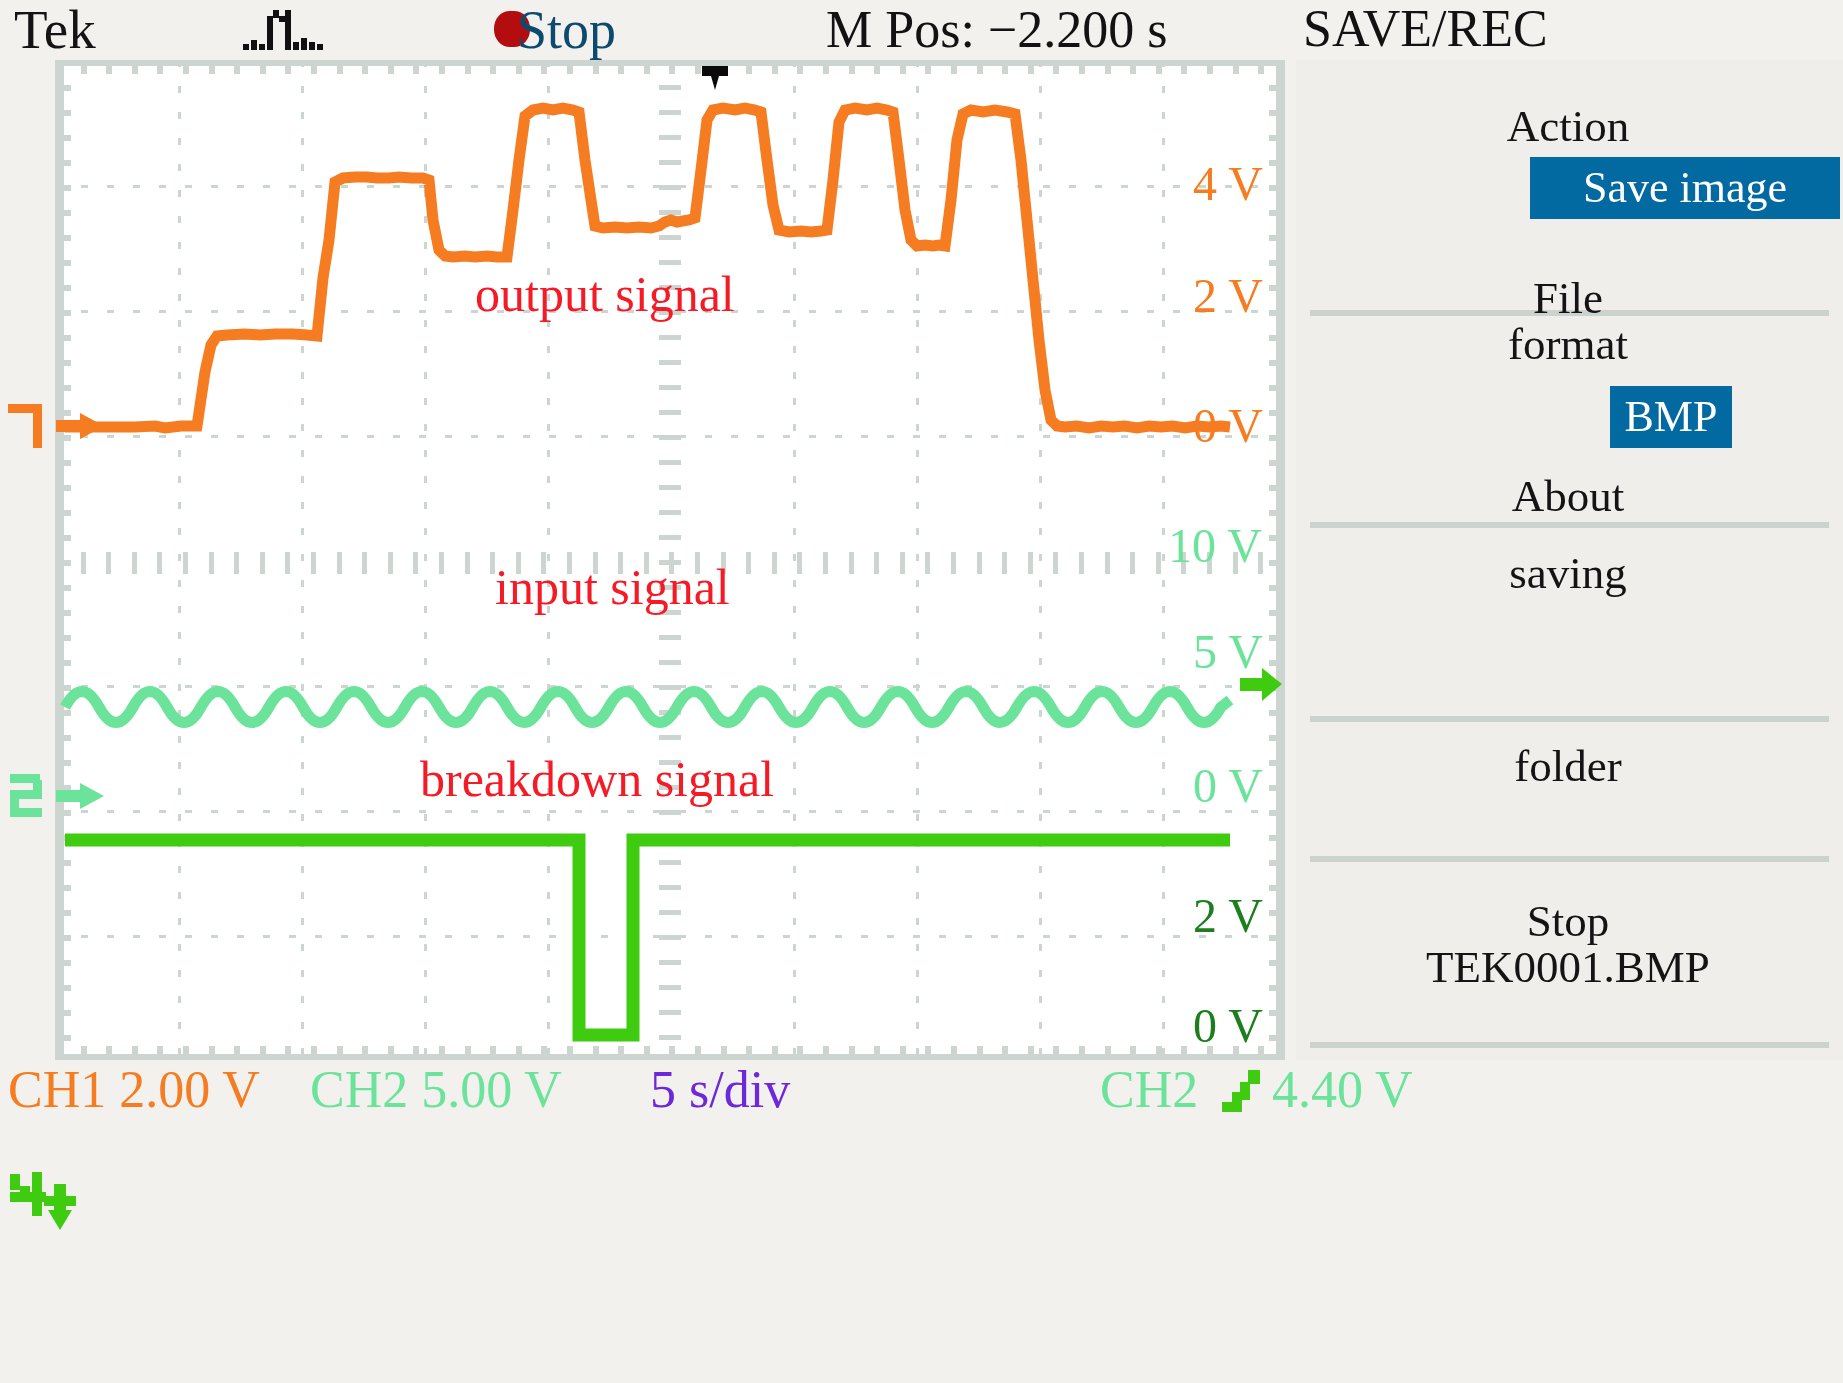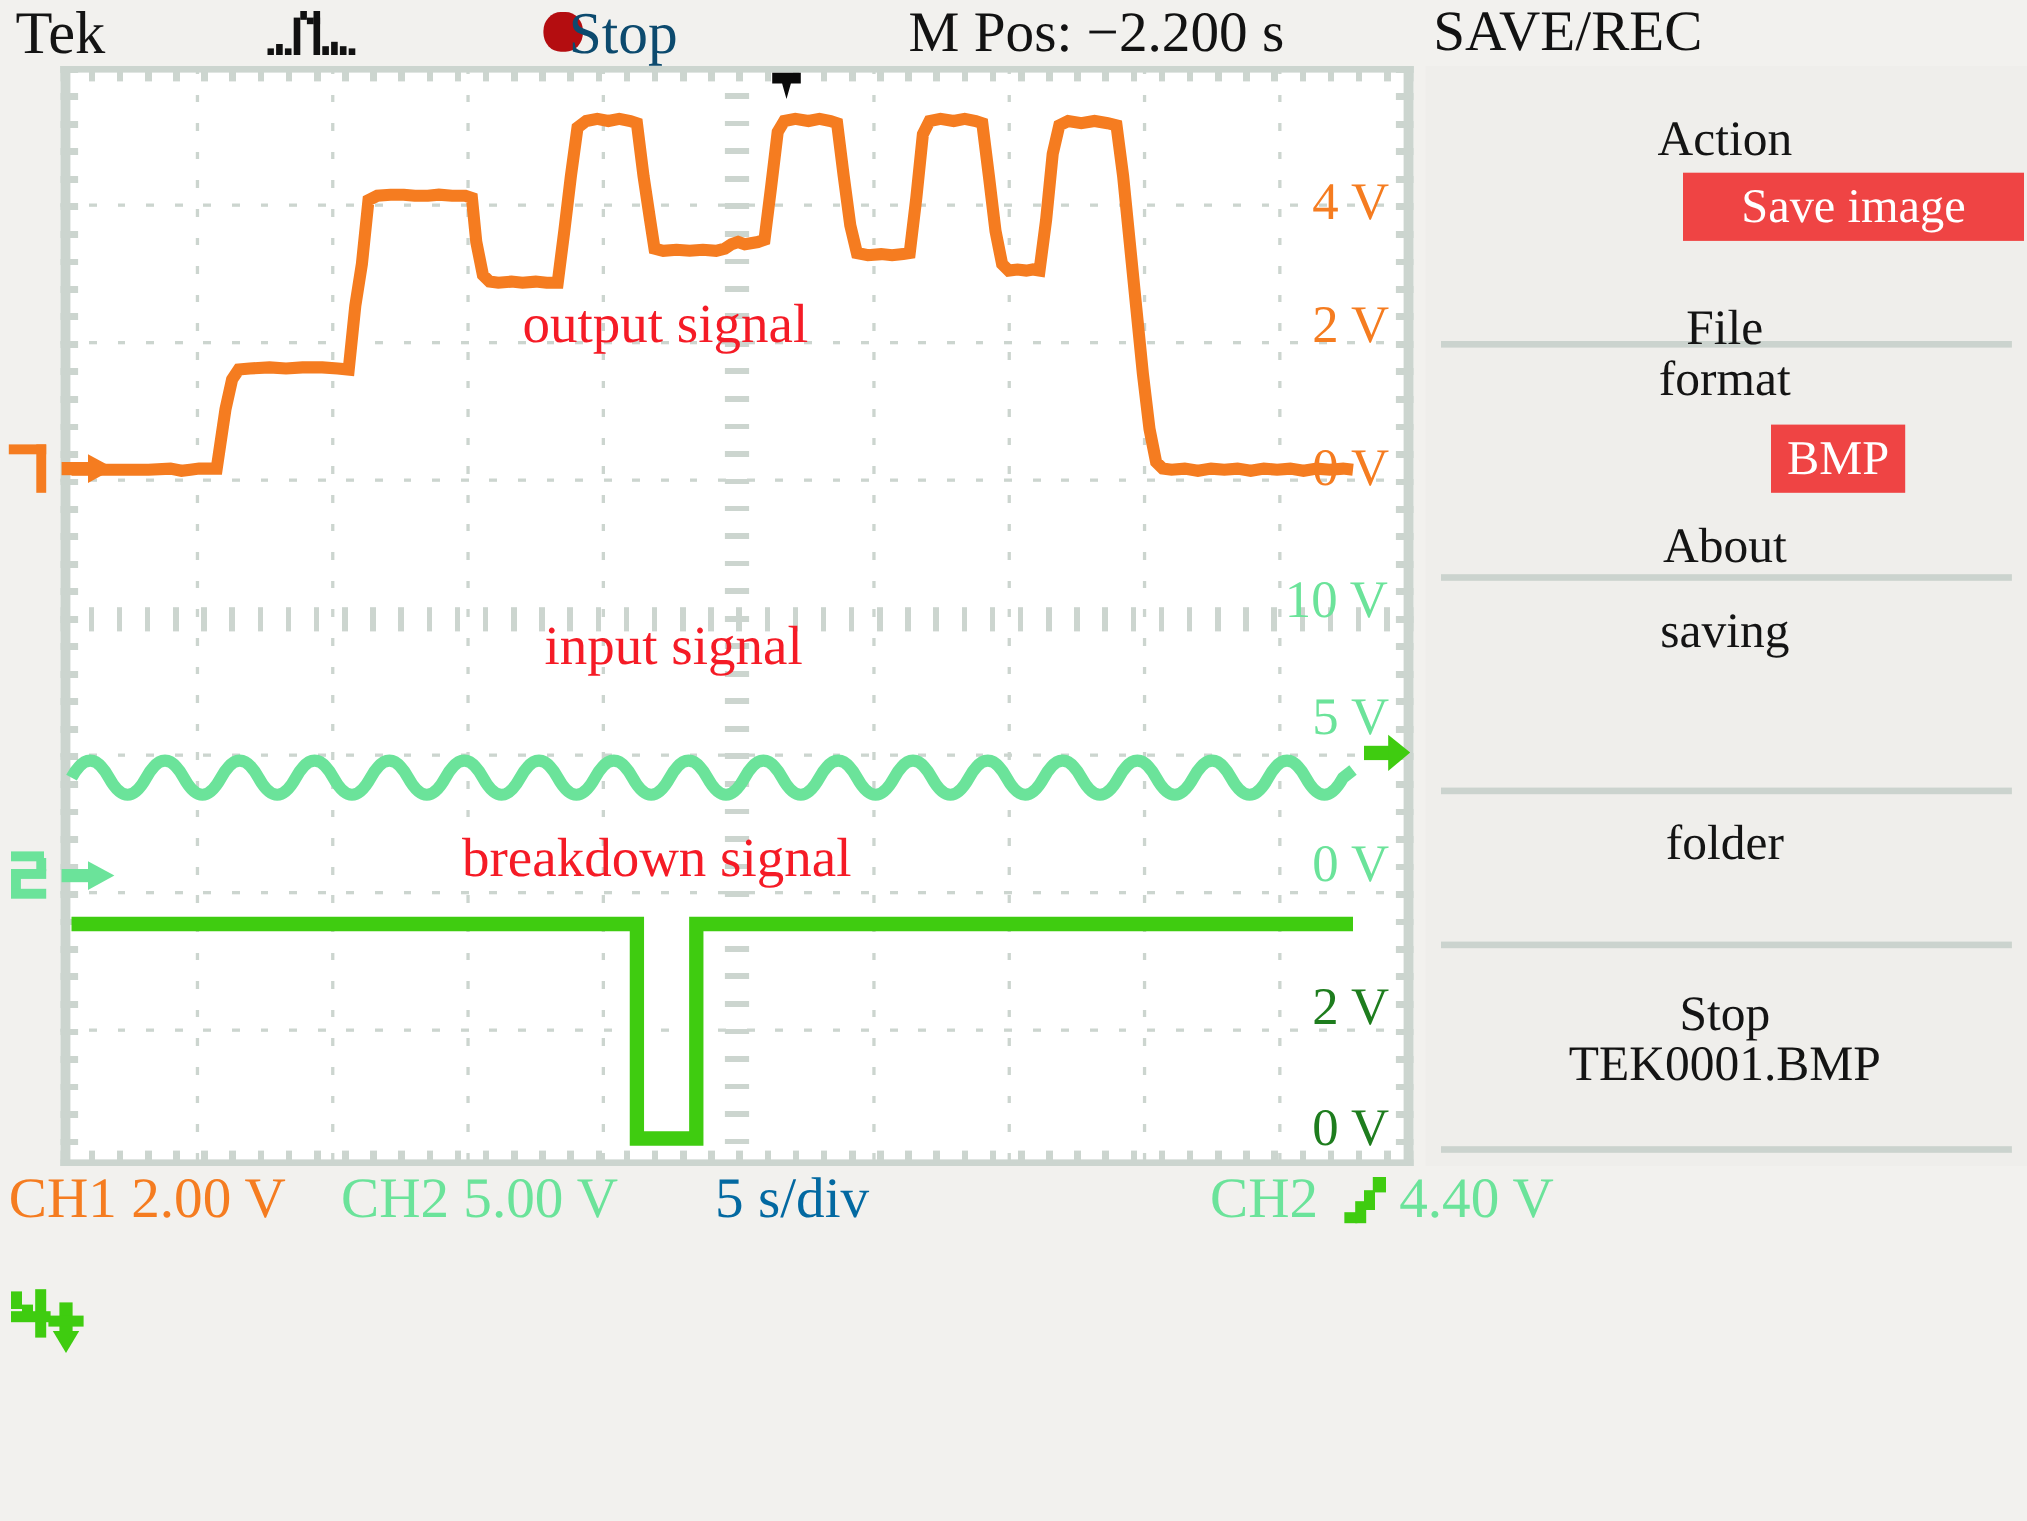--- a/index.html
+++ b/index.html
@@ -67,21 +67,21 @@
   
   .status{position:absolute;left:0;top:1062px;width:1843px;height:70px;}
   .st{position:absolute;font-size:52px;white-space:nowrap;}
 
   .curfolder{position:absolute;left:12px;top:1120px;font-size:54px;color:#111;}
 
   
   .sidemenu{position:absolute;left:1296px;top:60px;width:547px;height:1000px;background:#efeeeb;}
   .menu-sep{position:absolute;left:1310px;width:519px;height:6px;background:#cbd3ce;}
   .menu-label{position:absolute;width:520px;left:1308px;text-align:center;font-size:45px;color:#141414;line-height:52px;}
-  .menu-btn{position:absolute;background:#ef4444;color:#ffffff;text-align:center;font-size:44px;line-height:1;display:flex;align-items:center;justify-content:center;}
+  .menu-btn{position:absolute;background:#0369a1;color:#ffffff;text-align:center;font-size:44px;line-height:1;display:flex;align-items:center;justify-content:center;}
 </style>
 </head>
 <body>
 
 <div class="root">
 
   <div class="topbar">
     <div class="tek-logo">Tek</div>
 
     <svg class="acq-icon" viewBox="0 0 90 42">
@@ -227,21 +227,21 @@
   <svg style="position:absolute;left:1240px;top:664px;" width="44" height="42" viewBox="0 0 44 42">
     <g fill="#3fcc10">
       <rect x="0" y="14" width="30" height="13"></rect>
       <polygon points="22,4 42,20 22,37"></polygon>
     </g>
   </svg>
 
   <div class="status">
     <div class="st" style="left:8px;top:-2px;color:#f57c20;">CH1 2.00 V</div>
     <div class="st" style="left:310px;top:-2px;color:#6be39a;">CH2 5.00 V</div>
-    <div class="st" style="left:650px;top:-2px;color:#0369a1;">5 s/div</div>
+    <div class="st" style="left:650px;top:-2px;color:#6d28d9;">5 s/div</div>
     <div class="st" style="left:1100px;top:-2px;color:#6be39a;">CH2</div>
     <svg style="position:absolute;left:1222px;top:6px;" width="44" height="46" viewBox="0 0 44 46">
       <g fill="#3fcc10">
         <rect x="0" y="34" width="12" height="10"></rect>
         <rect x="10" y="24" width="10" height="20"></rect>
         <rect x="18" y="14" width="10" height="18"></rect>
         <rect x="26" y="2" width="12" height="14"></rect>
       </g>
     </svg>
     <div class="st" style="left:1272px;top:-2px;color:#6be39a;">4.40 V</div>

